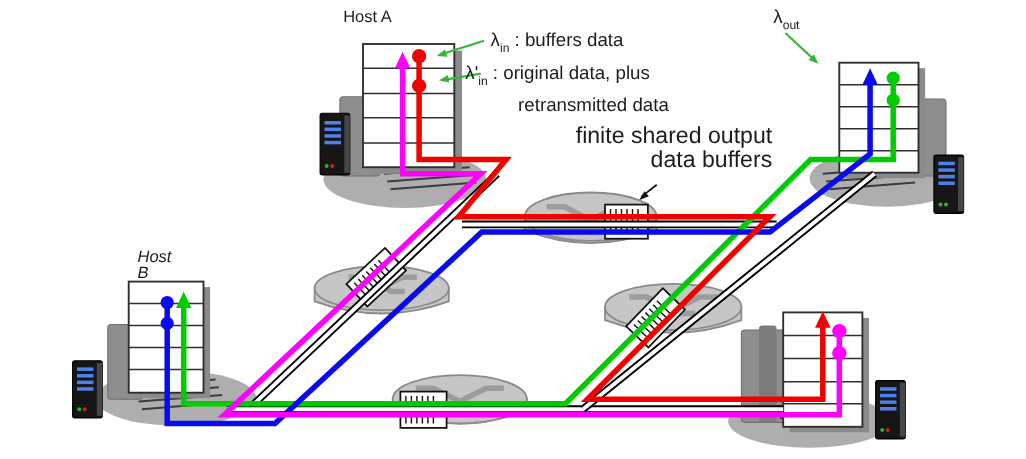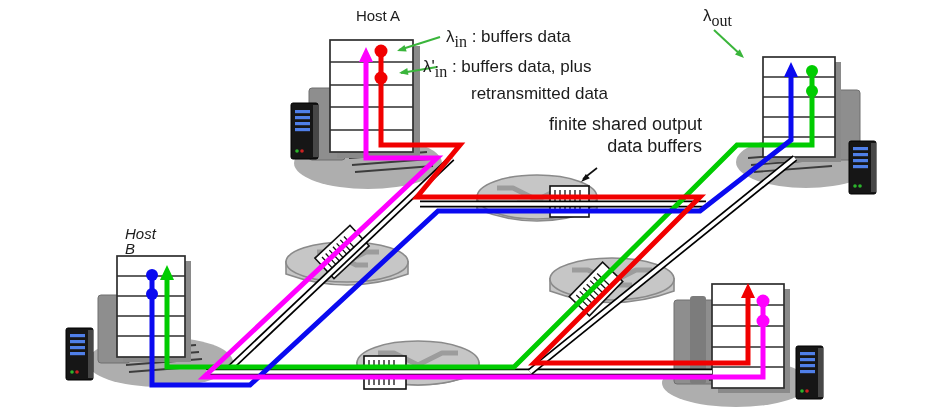--- a/index.html
+++ b/index.html
@@ -6,22 +6,22 @@
     --flow-red:#f10000; --flow-magenta:#ff00ff; --flow-blue:#0a0af0; --flow-green:#00cc00;
     --annotation-green:#3ab53b; --router-fill:#c6c6c6; --router-edge:#8a8a8a; --led-blue:#4f7fe8;
   }
   html,body{margin:0;padding:0;background:#fff;}
   .stage{position:relative;width:933px;height:417px;background:#fff;overflow:hidden;
          font-family:"Liberation Sans",sans-serif;color:#1c1c1c;}
   .stage svg{position:absolute;left:0;top:0;}
   .label{position:absolute;white-space:nowrap;}
   .host-label{font-size:15px;}
   .annot{font-size:17px;}
-  .annot .sub{font-size:16px;vertical-align:-5px;font-family:Liberation Serif, serif;}
-  .buffer-note{font-size:18px;text-align:right;line-height:22px;}
+  .annot .sub{font-size:11px;vertical-align:-5px;}
+  .buffer-note{font-size:21px;text-align:right;line-height:22px;}
   .indent2{padding-left:48px;text-align:right;}
   
   .flow{fill:none;stroke-width:5;stroke-linejoin:miter;}
   .f-red{stroke:var(--flow-red);} .fill-red{fill:var(--flow-red);}
   .f-mag{stroke:var(--flow-magenta);} .fill-mag{fill:var(--flow-magenta);}
   .f-blu{stroke:var(--flow-blue);} .fill-blu{fill:var(--flow-blue);}
   .f-grn{stroke:var(--flow-green);} .fill-grn{fill:var(--flow-green);}
   .pipe-o{stroke:#000;stroke-width:7;fill:none;}
   .pipe-i{stroke:#fff;stroke-width:3.6;fill:none;}
   .stack{fill:#fff;stroke:#2e2e2e;stroke-width:1.7;}
@@ -290,34 +290,34 @@
   <g>
     <line class="annot-arrow" x1="714" y1="30" x2="742" y2="56"></line>
     <polygon class="annot-head" points="744,58 735,54.5 739.8,49.3"></polygon>
   </g>
   <g>
     <line class="blk-arrow" x1="597" y1="168" x2="583" y2="179"></line>
     <polygon class="blk-head" points="581,182 585.8,173.9 589.8,178.3"></polygon>
   </g>
 </svg>
 
-<div class="label host-label" style="left:336px;top:7px;width:84px;text-align:center;">Host A</div>
+<div class="label host-label" style="left:312px;top:7px;width:84px;">Host A</div>
 
 <div class="label host-label" style="left:125px;top:226px;line-height:15px;font-style:italic;">
   <span style="display:block">Host</span>
   <span style="display:block">B</span>
 </div>
 
 <div class="label annot" style="left:446px;top:27px;">
   <span>λ</span><span class="sub">in</span><span> : buffers data</span>
 </div>
 
 <div class="label annot" style="left:423px;top:56px;line-height:22px;">
   <div>
-    <span>λ'</span><span class="sub">in</span><span> : buffers data, plus</span>
+    <span>λ'</span><span class="sub">in</span><span> : original data, plus</span>
   </div>
   <div class="indent2">retransmitted data</div>
 </div>
 
 <div class="label annot" style="left:703px;top:6px;">
   <span>λ</span><span class="sub">out</span>
 </div>
 
 <div class="label buffer-note" style="left:502px;top:113px;width:200px;">
   <div>finite shared output</div>

